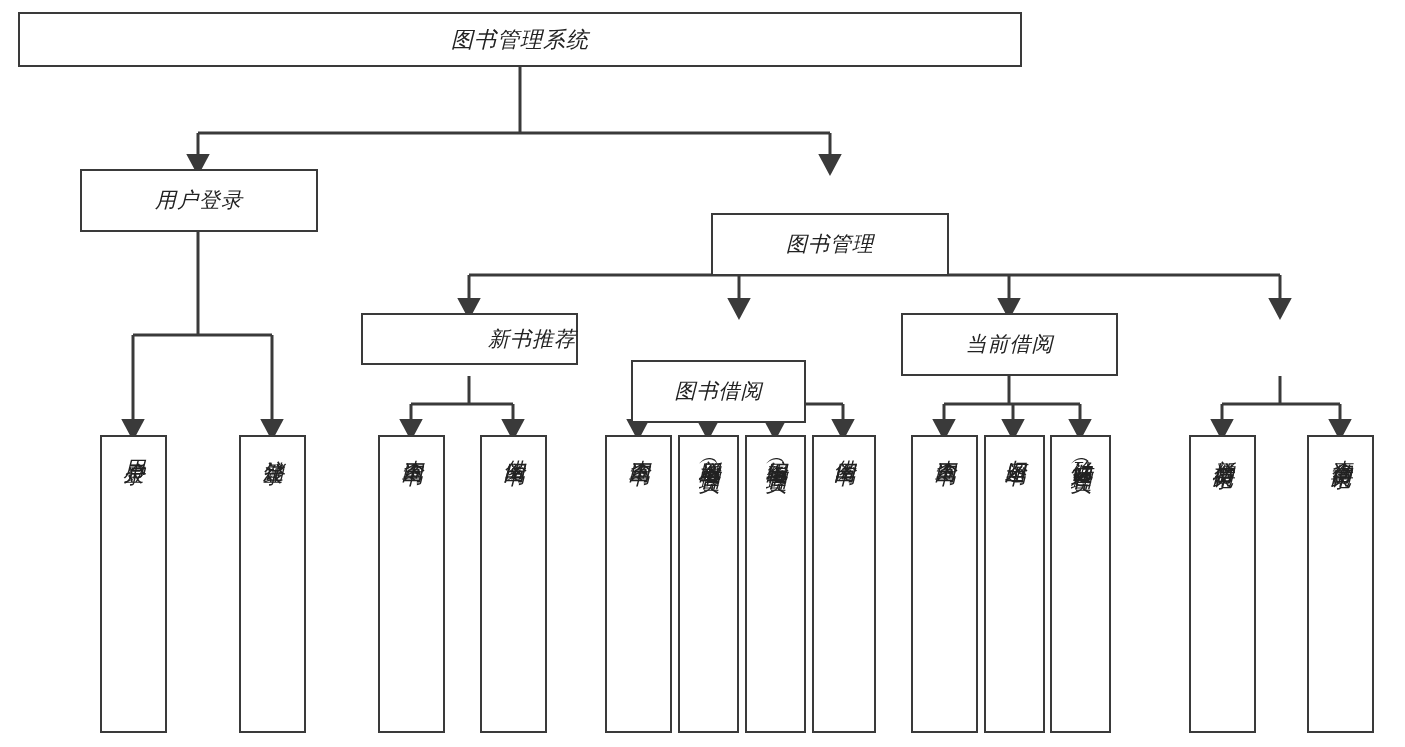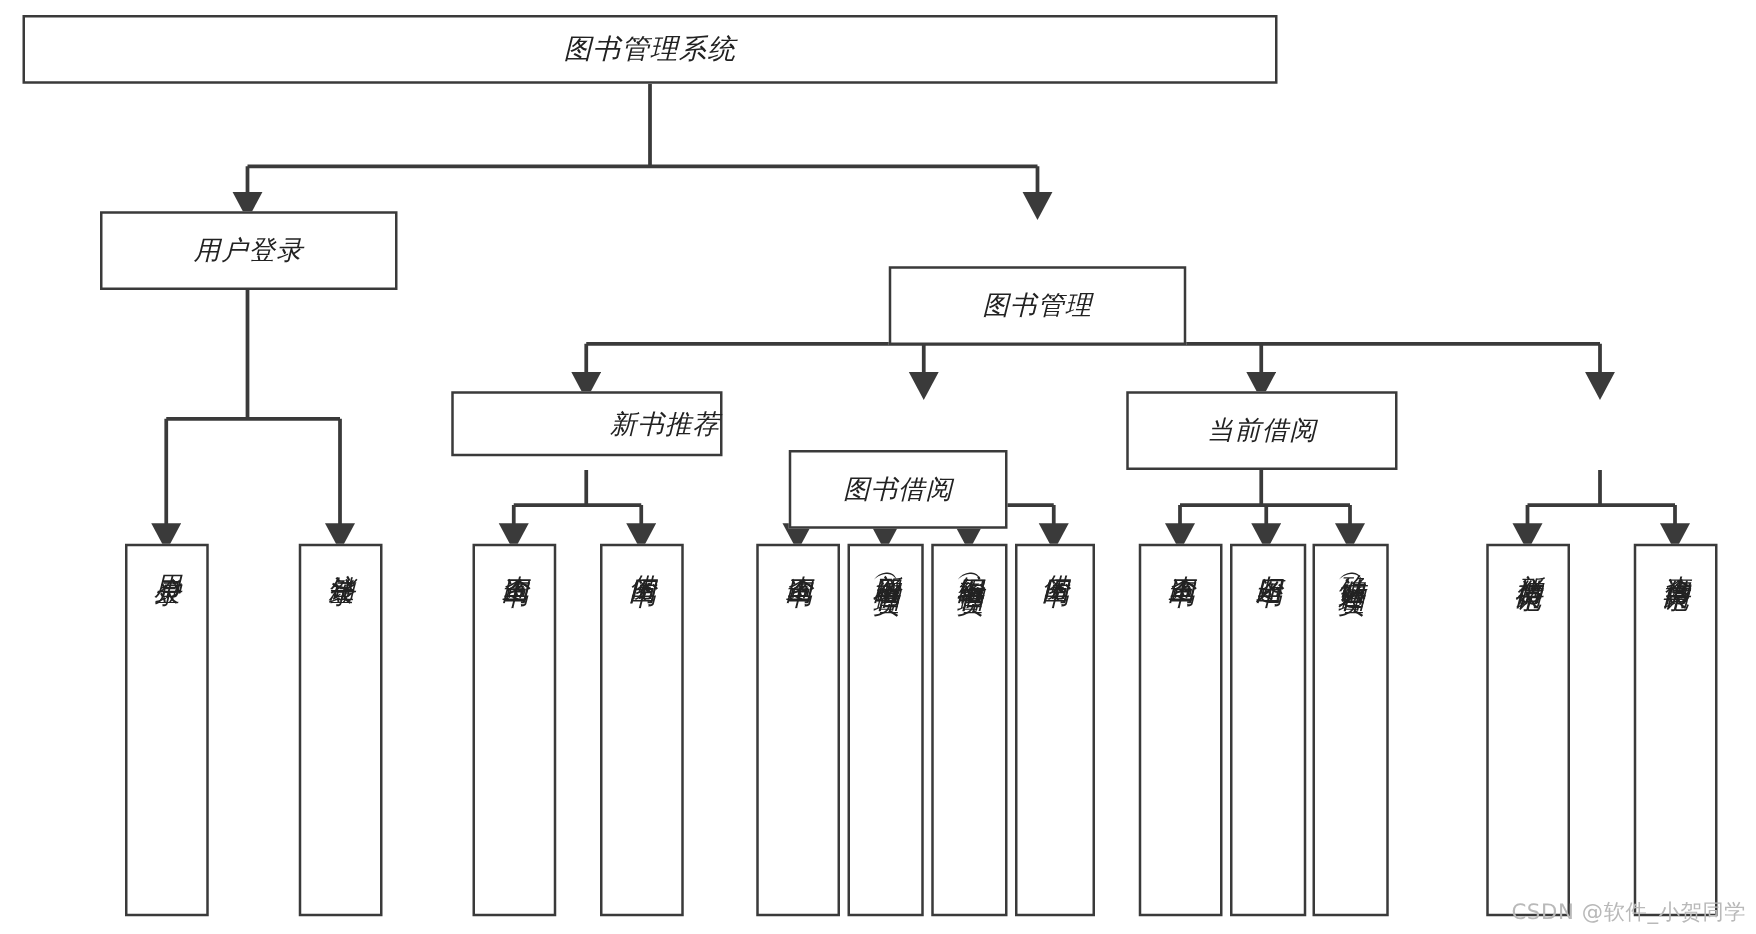--- a/index.html
+++ b/index.html
@@ -179,15 +179,14 @@
     <span class="label">确认归还（管理员）</span>
   </div>
 
   <div class="node v" style="left:1189px; top:435px; width:67px; height:298px;">
     <span class="label">新增借阅记录</span>
   </div>
   <div class="node v" style="left:1307px; top:435px; width:67px; height:298px;">
     <span class="label">查询借阅记录</span>
   </div>
 
-  <div id="watermark">CSDN @软件_小贺同学</div>
 
 </div>
 
 </body></html>

